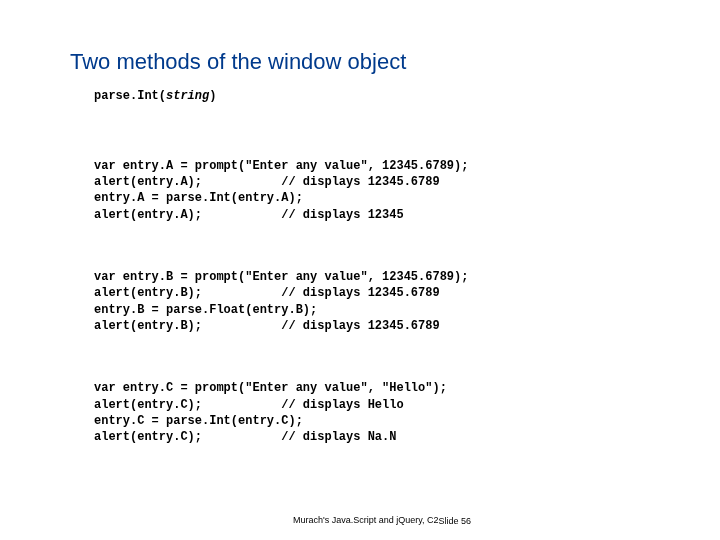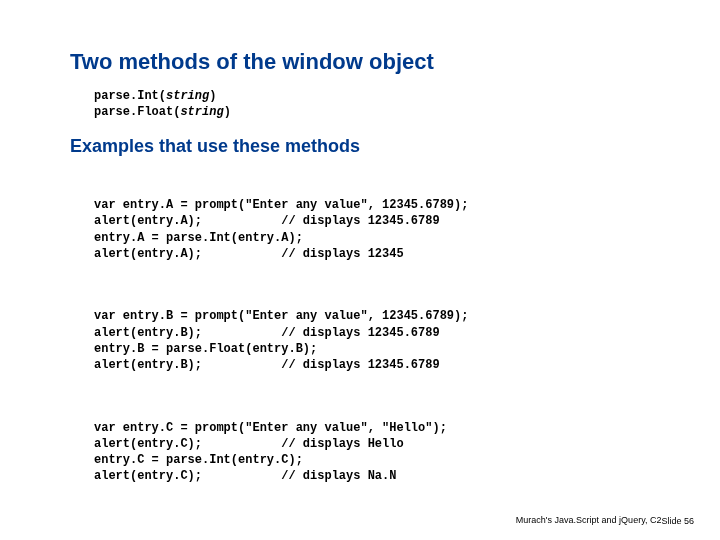--- a/index.html
+++ b/index.html
@@ -12,32 +12,32 @@
     position: relative;
     overflow: hidden;
   }
   .slide {
     padding: 48px 60px 0 70px;
     box-sizing: border-box;
   }
   .title {
     color: #003a8c;
     font-size: 22px;
-    font-weight: bold;
+    font-weight: normal;
     line-height: 1.25;
     margin: 0 0 12px 0;
   }
   .methods {
     font-family: "Courier New", Courier, monospace;
     font-size: 12px;
     font-weight: bold;
     color: #000;
     padding-left: 24px;
     line-height: 1.35;
-    margin-bottom: 16px;
+    margin-bottom: 22px;
   }
   .methods .arg { font-style: italic; }
   .subhead {
     color: #003a8c;
     font-size: 18px;
     font-weight: bold;
     margin: 0 0 8px 0;
   }
   .code {
     font-family: "Courier New", Courier, monospace;
@@ -51,45 +51,41 @@
   .code .block { margin-bottom: 14px; }
   .footer {
     position: absolute;
     bottom: 14px;
     left: 0;
     right: 0;
     padding: 0 26px 0 70px;
     font-size: 9px;
     color: #000;
     display: flex;
-    justify-content: flex-end;
+    justify-content: center;
     align-items: flex-end;
   }
   .footer .left { max-width: 150px; line-height: 1.2; }
   .footer .center { position: absolute; left: 50%; transform: translateX(-50%); }
 </style>
 </head>
 <body>
 
 <div class="slide">
 
   <h1 class="title">
     <span>Two methods of the window object</span><br>
   </h1>
 
   <div class="methods">
     <div>
       <span>parse.Int(</span><span class="arg">string</span><span>)</span>
     </div>
-    <div>
-      <span>parse.Float(</span><span class="arg">string</span><span>)</span>
-    </div>
   </div>
 
-  <h2 class="subhead">Examples that use these methods</h2>
 
   <div class="code">
     <div class="block">var entry.A = prompt("Enter any value", 12345.6789);
 alert(entry.A);           // displays 12345.6789
 entry.A = parse.Int(entry.A);
 alert(entry.A);           // displays 12345</div>
     <div class="block">var entry.B = prompt("Enter any value", 12345.6789);
 alert(entry.B);           // displays 12345.6789
 entry.B = parse.Float(entry.B);
 alert(entry.B);           // displays 12345.6789</div>

